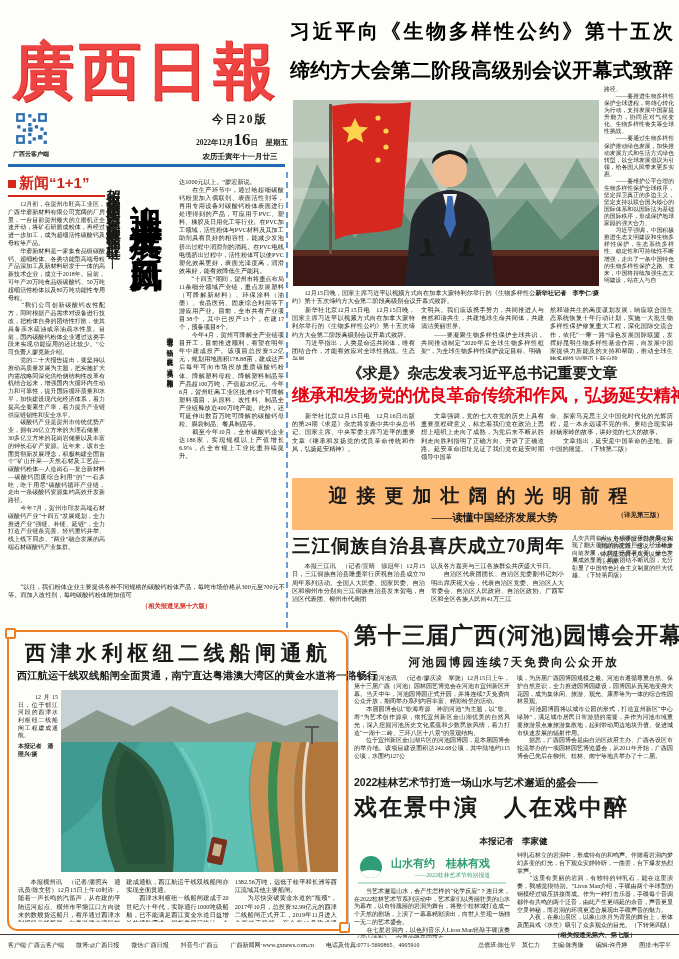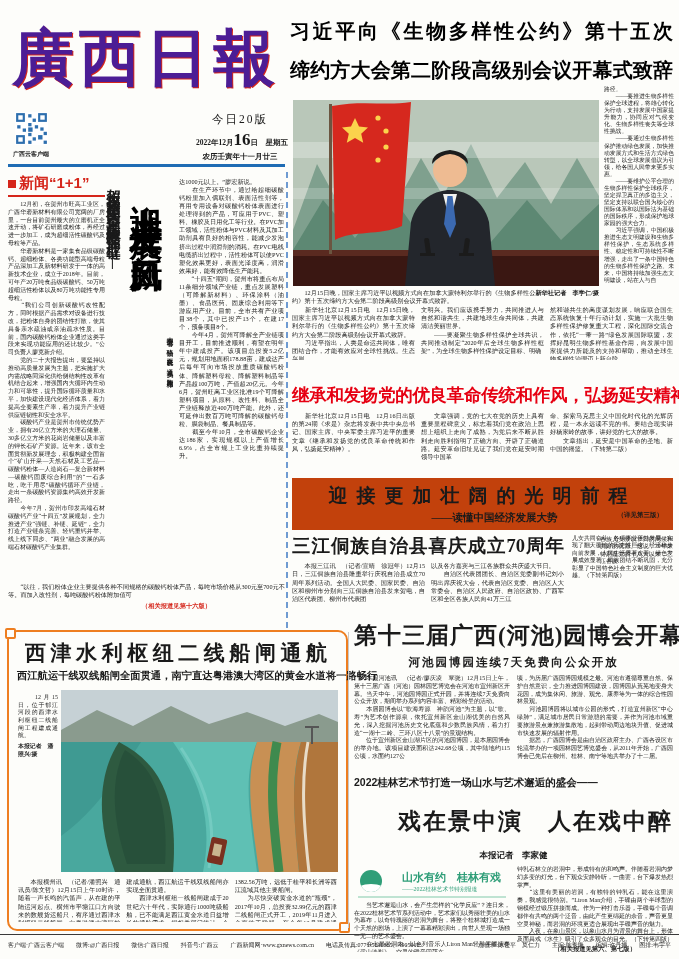--- a/index.html
+++ b/index.html
@@ -6,35 +6,35 @@
   .page{position:relative;width:679px;height:959px;background:#fdfdfa;overflow:hidden;
         font-family:"Liberation Serif","DejaVu Serif",serif;color:#1a1a1a;margin:0 auto;}
   .abs{position:absolute;}
   p{margin:0;}
   .pre{white-space:pre-line;}
   .just{text-align:justify;}
   .tiny{font-size:6.2px;line-height:1.32;}
   .sans{font-family:"Liberation Sans","DejaVu Sans",sans-serif;}
 
   
-  .brand{left:12px;top:10px;width:272px;height:96px;font-size:62px;font-weight:900;
-         color:#4c1d95;letter-spacing:5px;line-height:96px;white-space:nowrap;
+  .brand{left:12px;top:23px;width:272px;height:96px;font-size:62px;font-weight:900;
+         color:#ef4444;letter-spacing:5px;line-height:96px;white-space:nowrap;
          text-shadow:1px 1px 0 #d5261b;}
   .pubrow{left:10px;top:112px;width:274px;display:flex;justify-content:space-between;align-items:flex-start;}
   .pubinfo{width:125px;}
   .publine1{display:flex;align-items:center;gap:4px;}
   .logo-diamond{width:11px;height:11px;background:#d5261b;transform:rotate(45deg);flex:none;}
   .puben{font-size:4px;color:#9a9a9a;letter-spacing:.5px;white-space:nowrap;overflow:hidden;}
   .pubcn{font-size:11px;font-weight:bold;white-space:nowrap;}
   .issn{font-size:7px;font-weight:bold;margin-top:3px;white-space:nowrap;}
   .issue{font-size:7px;font-weight:bold;text-align:center;margin-top:3px;}
   .qrblock{width:42px;text-align:center;}
   .qrlabel{font-size:6px;font-weight:bold;margin-top:1px;white-space:nowrap;}
   .dateblock{width:88px;text-align:center;}
-  .edition{font-size:11.5px;font-weight:normal;letter-spacing:2px;}
+  .edition{font-size:11.5px;font-weight:bold;letter-spacing:2px;}
   .dateline{font-size:7.5px;font-weight:bold;margin-top:3px;white-space:nowrap;}
   .dateline .day{font-size:17px;}
   .lunar{font-size:7.5px;font-weight:bold;margin-top:2px;white-space:nowrap;}
   .blue-rule{left:8px;top:164px;width:277px;height:3px;background:#1f6cb4;}
   .blue-dash{left:286px;top:172px;height:456px;width:0;border-left:2px dashed #6f9bd1;}
 
   
   .lead-headline{left:290px;top:12px;width:383px;font-size:20px;font-weight:900;line-height:1.95;
                  color:#000;text-align:justify;text-align-last:justify;margin:0;
                  font-family:"Liberation Sans","DejaVu Sans",sans-serif;}
@@ -46,21 +46,21 @@
   .cols3>div{flex:1;overflow:hidden;}
   .lead-cols{left:292px;top:306px;width:381px;height:54px;}
 
   
   .qs-kicker{left:292px;top:364px;width:381px;text-align:center;font-size:15px;font-weight:900;}
   .qs-headline{left:292px;top:383px;width:381px;text-align:center;font-size:17.5px;font-weight:900;
                color:#e60012;letter-spacing:-.3px;white-space:nowrap;}
   .qs-cols{left:292px;top:412px;width:381px;height:62px;}
 
   
-  .pink-box{left:292px;top:478px;width:381px;height:52px;background:#c2410c;}
+  .pink-box{left:292px;top:478px;width:381px;height:52px;background:#fdba74;}
   .pink-title{text-align:center;font-size:19px;font-weight:900;letter-spacing:9px;padding-top:5px;}
   .pink-sub{text-align:center;font-size:10.5px;font-weight:bold;margin-top:2px;padding-left:24px;}
   .pink-note{position:absolute;right:10px;bottom:10px;font-size:6.5px;font-weight:bold;}
 
   
   .sj-wrap{left:292px;top:535px;width:381px;height:82px;display:flex;gap:8px;}
   .sj-left{width:272px;}
   .sj-headline{font-size:18.5px;font-weight:bold;text-align:justify;text-align-last:justify;line-height:1.25;}
   .sj-cols{display:flex;gap:6px;margin-top:4px;height:50px;}
   .sj-cols>div{flex:1;overflow:hidden;}
@@ -96,26 +96,26 @@
   .xj-cols{position:absolute;left:9px;top:246px;width:319px;height:44px;}
 
   
   .rb-divider{left:348px;top:632px;height:296px;width:0;border-left:1px solid #c9c9c9;}
   .rb{left:354px;top:620px;width:319px;height:312px;}
   .yb-headline{text-align:center;font-size:23px;font-weight:900;letter-spacing:1px;white-space:nowrap;}
   .yb-sub{text-align:center;font-size:11.5px;font-weight:bold;letter-spacing:2px;margin-top:4px;white-space:nowrap;}
   .yb-cols{display:flex;gap:7px;margin-top:5px;height:94px;}
   .yb-cols>div{flex:1;overflow:hidden;font-size:6px;line-height:1.3;}
   .gl-kicker{font-size:10.5px;font-weight:bold;margin-top:7px;font-family:"Liberation Sans",sans-serif;white-space:nowrap;}
-  .gl-headline{text-align:right;font-size:23px;font-weight:900;letter-spacing:2px;margin-top:16px;white-space:nowrap;}
+  .gl-headline{text-align:left;font-size:23px;font-weight:900;letter-spacing:2px;margin-top:2px;white-space:nowrap;}
   .gl-byline{text-align:center;font-size:8.5px;font-weight:bold;margin-top:13px;}
   .gl-cols{display:flex;gap:7px;margin-top:4px;height:86px;}
   .gl-cols>div{flex:1;overflow:hidden;font-size:6px;line-height:1.3;}
-  .gl-logo{border:0;margin:2px 4px 4px 4px;padding:2px;display:flex;gap:20px;align-items:flex-start;
-           border-bottom:2px solid #bfe3d2;}
+  .gl-logo{border:0;margin:2px 4px 4px 4px;padding:2px;display:flex;gap:9px;align-items:flex-start;
+           border-bottom:2px solid #bfe3d2;text-align:right;}
   .gl-mark{width:22px;height:22px;border-radius:50%;background:#2f9e78;position:relative;overflow:hidden;flex:none;}
   .gl-mark:after{content:"";position:absolute;left:-6px;bottom:-8px;width:34px;height:16px;background:#fff;border-radius:50%;}
   .gl-logo-title{color:#2f9e78;font-size:11px;font-weight:900;white-space:nowrap;}
   .gl-logo-sub{color:#2f9e78;font-size:5.8px;margin-top:2px;white-space:nowrap;}
   .gl-note2{text-align:center;font-weight:bold;font-size:6.3px;margin-top:1px;}
 
   
   .footer-rule{left:0;top:934px;width:679px;height:1px;background:#3a3a3a;}
   .footer{left:8px;top:941px;width:663px;display:flex;justify-content:space-between;
           font-size:6px;color:#222;}
@@ -219,20 +219,21 @@
     <div>
         <p class="pre just">文明兴。我们应该携手努力，共同推进人与自然和谐共生，共建地球生命共同体，共建清洁美丽世界。
 　　——要凝聚生物多样性保护全球共识，共同推动制定“2020年后全球生物多样性框架”，为全球生物多样性保护设定目标、明确</p>
       </div>
     <div>
       <p class="pre just">然和谐共生的高度谋划发展，响应联合国生态系统恢复十年行动计划，实施一大批生物多样性保护修复重大工程，深化国际交流合作，依托“一带一路”绿色发展国际联盟，发挥好昆明生物多样性基金作用，向发展中国家提供力所能及的支持和帮助，推动全球生物多样性治理迈上新台阶。</p>
 
     </div>
   </div>
 
+  <div class="abs qs-kicker sans">《求是》杂志发表习近平总书记重要文章</div>
   <div class="abs qs-headline sans">继承和发扬党的优良革命传统和作风，弘扬延安精神</div>
   <div class="abs qs-cols cols3 tiny">
     <div>
         <p class="pre just">　　新华社北京12月15日电　12月16日出版的第24期《求是》杂志将发表中共中央总书记、国家主席、中央军委主席习近平的重要文章《继承和发扬党的优良革命传统和作风，弘扬延安精神》。</p>
       </div>
     <div>
         <p class="pre just">　　文章强调，党的七大在党的历史上具有重要里程碑意义，标志着我们党在政治上思想上组织上走向了成熟，为党后来不断从胜利走向胜利指明了正确方向、开辟了正确道路。延安革命旧址见证了我们党在延安时期领导中国革</p>
       </div>
     <div>
         <p class="pre just">命、探索马克思主义中国化时代化的光辉历程，是一本永远读不完的书。要结合现实讲好杨家岭的故事，讲好党的七大的故事。

